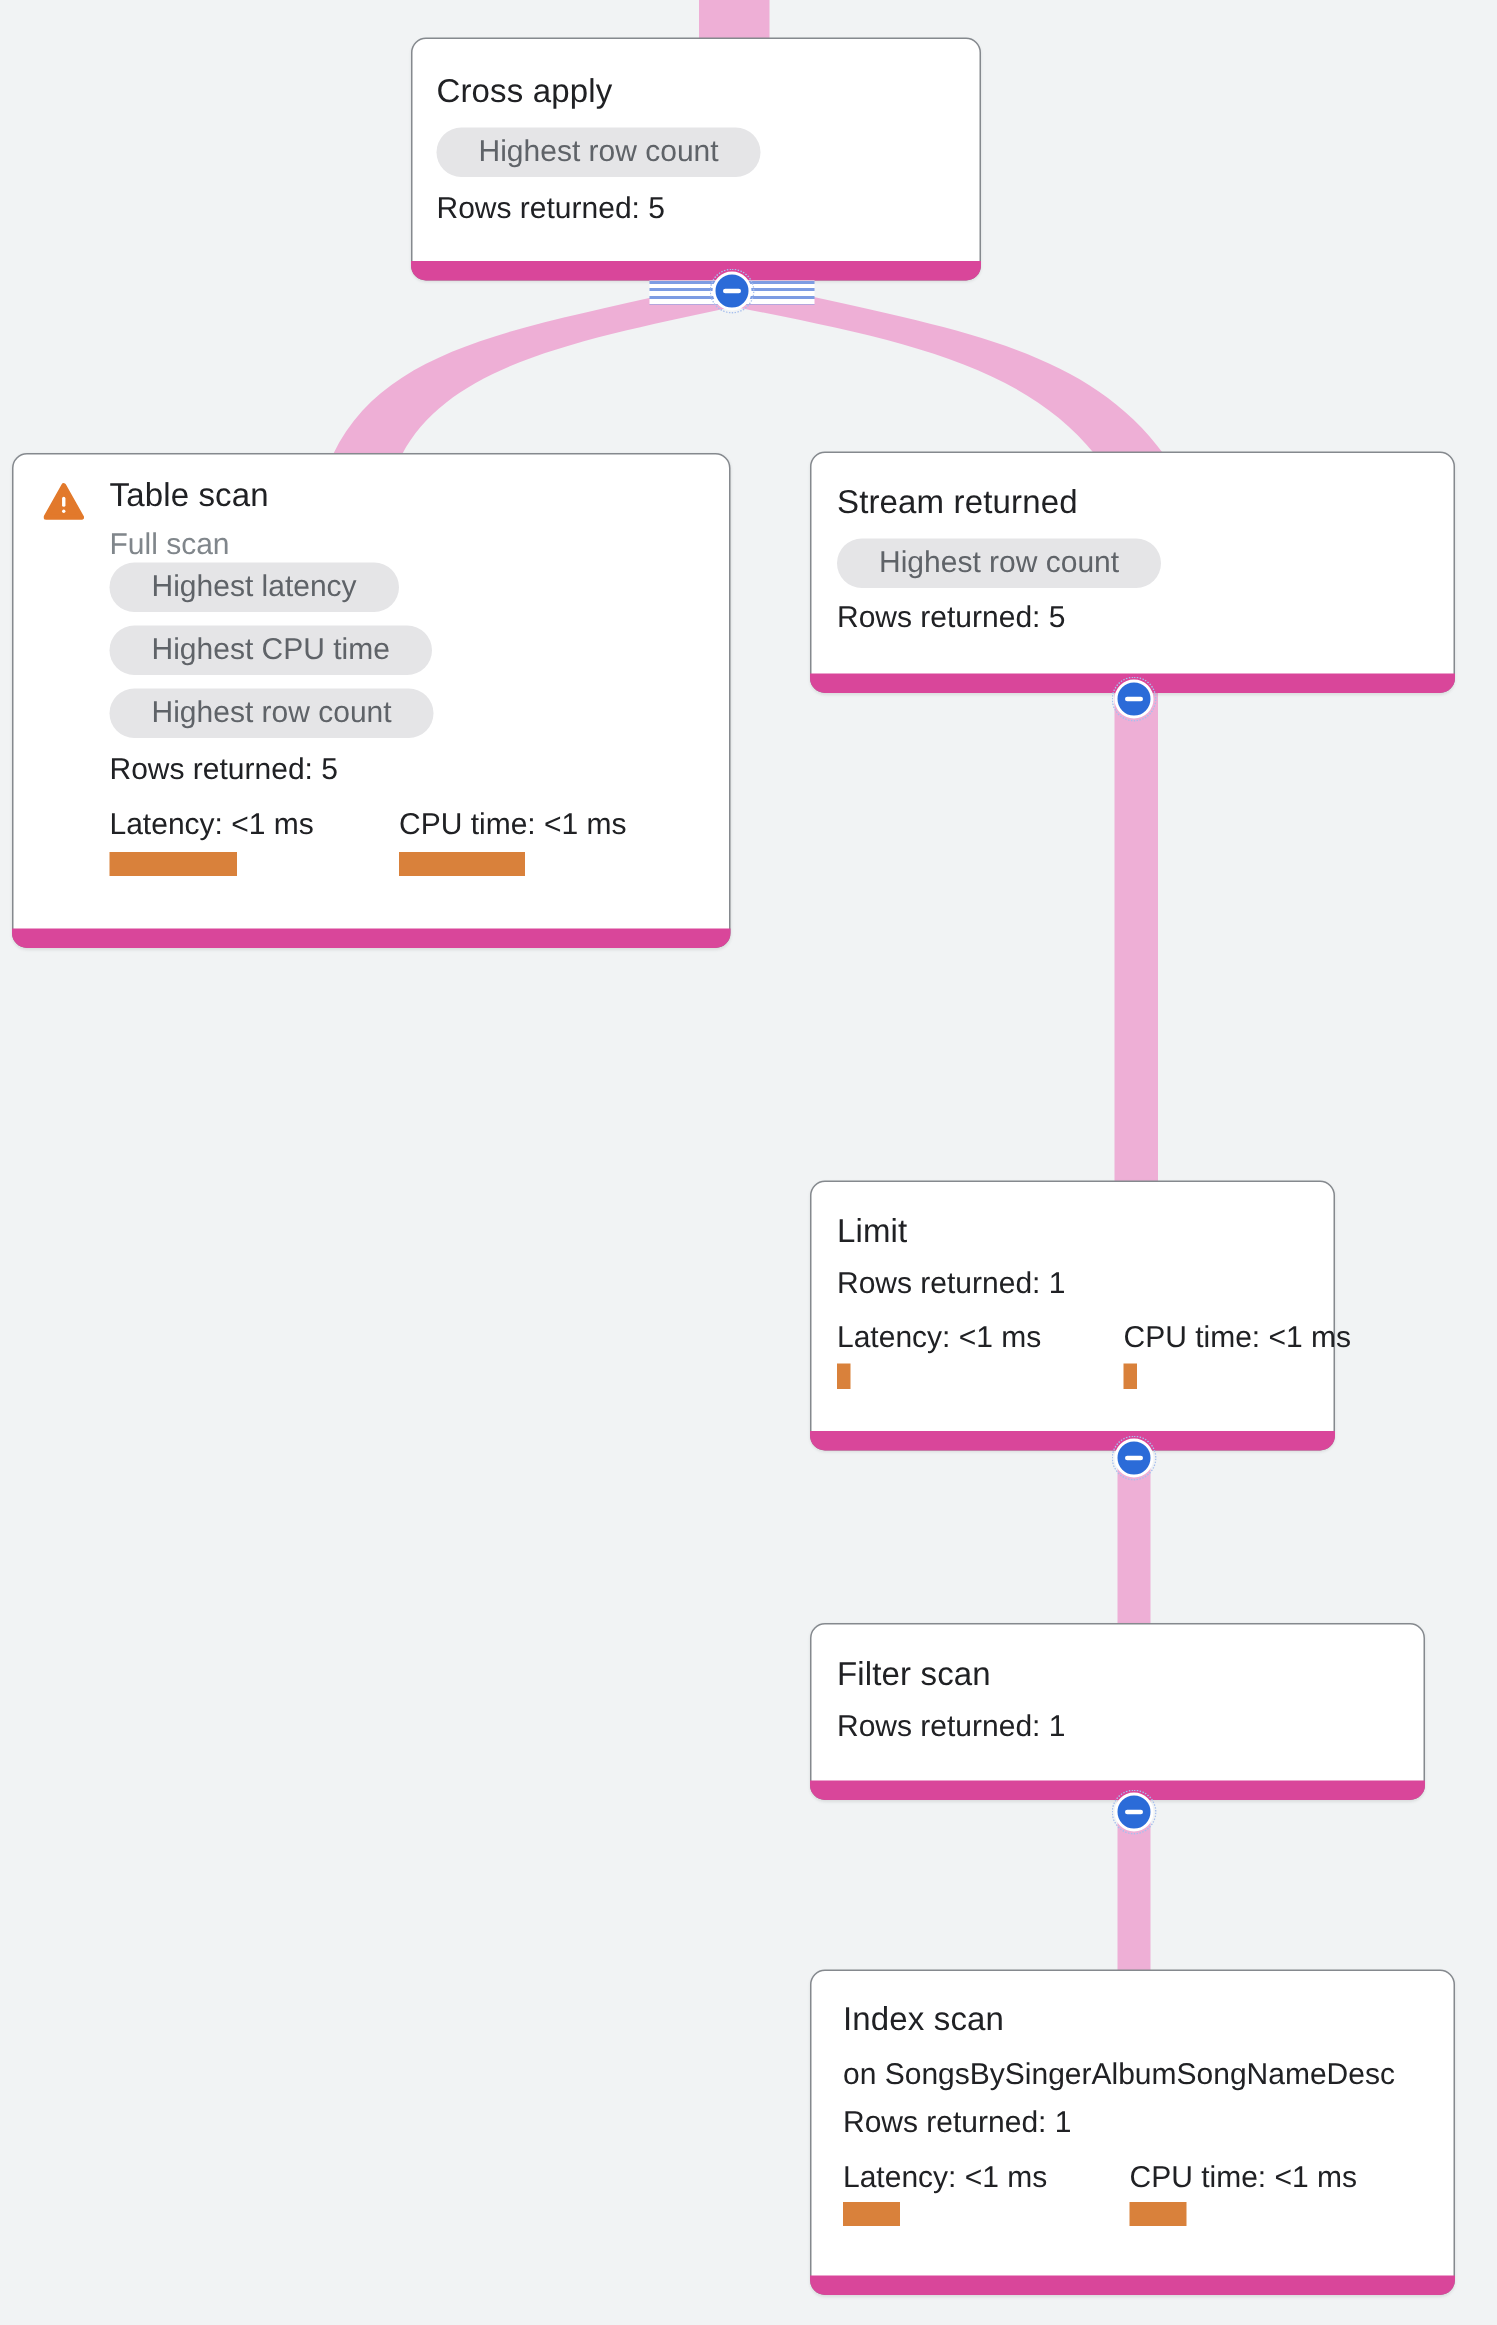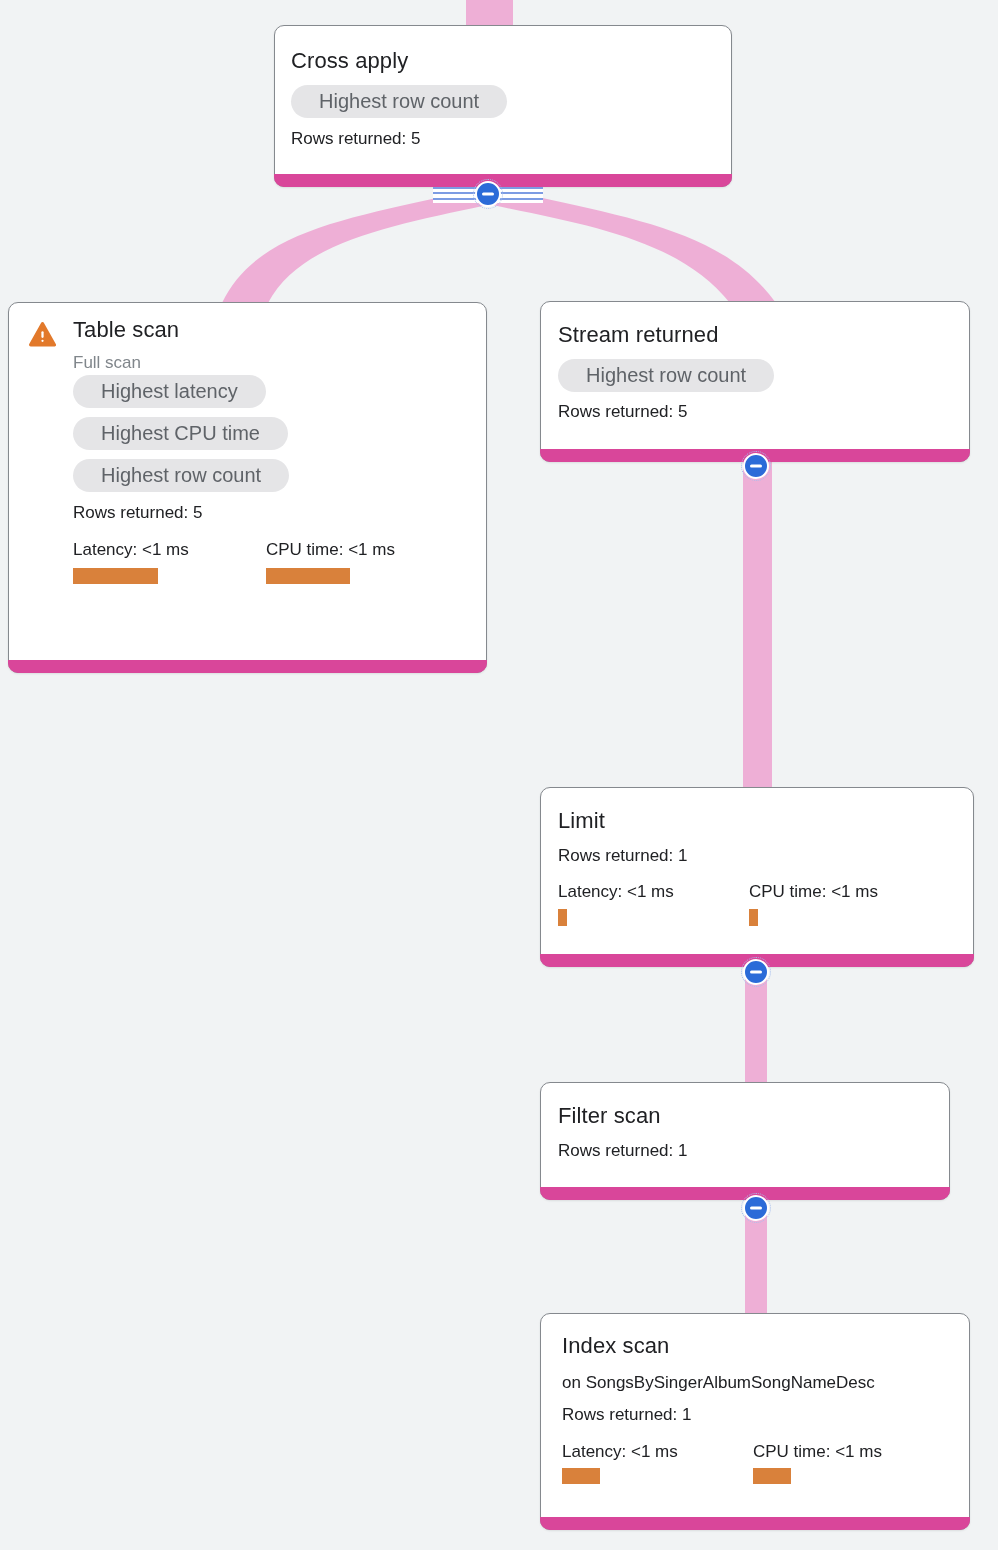--- a/index.html
+++ b/index.html
@@ -27,21 +27,21 @@
   .curves{position:absolute;left:0;top:190px;z-index:1;}
   .stripe-band{position:absolute;left:433px;top:187px;width:110px;height:16px;z-index:3;
     background:repeating-linear-gradient(to bottom,var(--stripe-blue) 0 2px,#ffffff 2px 5.3px);}
 
   
   .node{position:absolute;background:var(--card-bg);border:1px solid var(--card-border);
     border-radius:10px;z-index:2;box-shadow:0 1px 2px rgba(60,64,67,.12);}
   .strip{position:absolute;left:-1px;right:-1px;bottom:-1px;height:13px;
     background:var(--node-accent);border-radius:0 0 10px 10px;}
   .title{font-size:22px;line-height:26px;font-weight:500;color:var(--text-primary);letter-spacing:.1px;}
-  .body-text{font-size:17px;line-height:24px;color:var(--text-primary);}
+  .body-text{font-size:20px;line-height:24px;color:var(--text-primary);}
   .muted{color:var(--text-muted);}
   .badge{display:inline-block;background:var(--badge-bg);color:var(--badge-text);
     font-size:20px;line-height:23px;padding:5px 28px;border-radius:18px;}
   .badge-row{line-height:0;}
   .metric-row{display:flex;}
   .metric{width:193px;flex:none;}
   .metric.w191{width:191px;}
   .bar{background:var(--bar-orange);height:16px;}
   .bar.tall{height:17px;}
 
@@ -68,30 +68,30 @@
     <path d="M487,6 L445,6 C339,30 255,44 222,113 L268,113 C300,52 390,36 487,15 Z" style="fill:var(--edge-pink)"></path>
     <path d="M492,6 L534,6 C640,30 726,44 776,113 L730,113 C681,52 596,36 492,15 Z" style="fill:var(--edge-pink)"></path>
   </svg>
 
   <div class="edge-v" style="left:743px;top:455px;width:29px;height:340px;"></div>
   <div class="edge-v" style="left:745px;top:960px;width:22px;height:130px;"></div>
   <div class="edge-v" style="left:745px;top:1195px;width:22px;height:125px;"></div>
 
   <div class="stripe-band"></div>
 
-  <div class="node" style="left:274px;top:25px;width:458px;height:162px;padding:22px 16px 0 16px;">
+  <div class="node" style="left:274px;top:25px;width:380px;height:162px;padding:22px 16px 0 16px;">
     <div class="title">Cross apply</div>
     <div class="badge-row" style="margin-top:11px;">
       <span class="badge">Highest row count</span>
     </div>
     <div class="body-text" style="margin-top:9px;">Rows returned: 5</div>
     <div class="strip"></div>
   </div>
 
-  <div class="node" style="left:8px;top:302px;width:479px;height:371px;padding:14px 16px 0 20px;">
+  <div class="node" style="left:8px;top:302px;width:479px;height:330px;padding:14px 16px 0 20px;">
     <div class="icon-row">
       <span class="warn">
         <svg width="27" height="25" viewBox="0 0 24 22">
           <path d="M12 1.5 L22.5 20.2 L1.5 20.2 Z" style="fill:var(--warning-orange);stroke:var(--warning-orange)" stroke-width="3" stroke-linejoin="round"></path>
           <rect x="11" y="8" width="2" height="6" rx="1" fill="#ffffff"></rect>
           <rect x="11" y="15.6" width="2" height="2" rx="1" fill="#ffffff"></rect>
         </svg>
       </span>
       <div style="flex:1;">
         <div class="title">Table scan</div>
@@ -123,21 +123,21 @@
 
   <div class="node" style="left:540px;top:301px;width:430px;height:161px;padding:20px 17px 0 17px;">
     <div class="title">Stream returned</div>
     <div class="badge-row" style="margin-top:11px;">
       <span class="badge">Highest row count</span>
     </div>
     <div class="body-text" style="margin-top:8px;">Rows returned: 5</div>
     <div class="strip"></div>
   </div>
 
-  <div class="node" style="left:540px;top:787px;width:434px;height:180px;padding:20px 17px 0 17px;">
+  <div class="node" style="left:540px;top:787px;width:350px;height:180px;padding:20px 17px 0 17px;">
     <div class="title">Limit</div>
     <div class="body-text" style="margin-top:10px;">Rows returned: 1</div>
     <div class="metric-row" style="margin-top:12px;">
       <div class="metric w191">
         <div class="body-text">Latency: &lt;1 ms</div>
         <div class="bar tall" style="margin-top: 5px; width: 9px;"></div>
       </div>
       <div class="metric w191">
         <div class="body-text">CPU time: &lt;1 ms</div>
         <div class="bar tall" style="margin-top: 5px; width: 9px;"></div>

